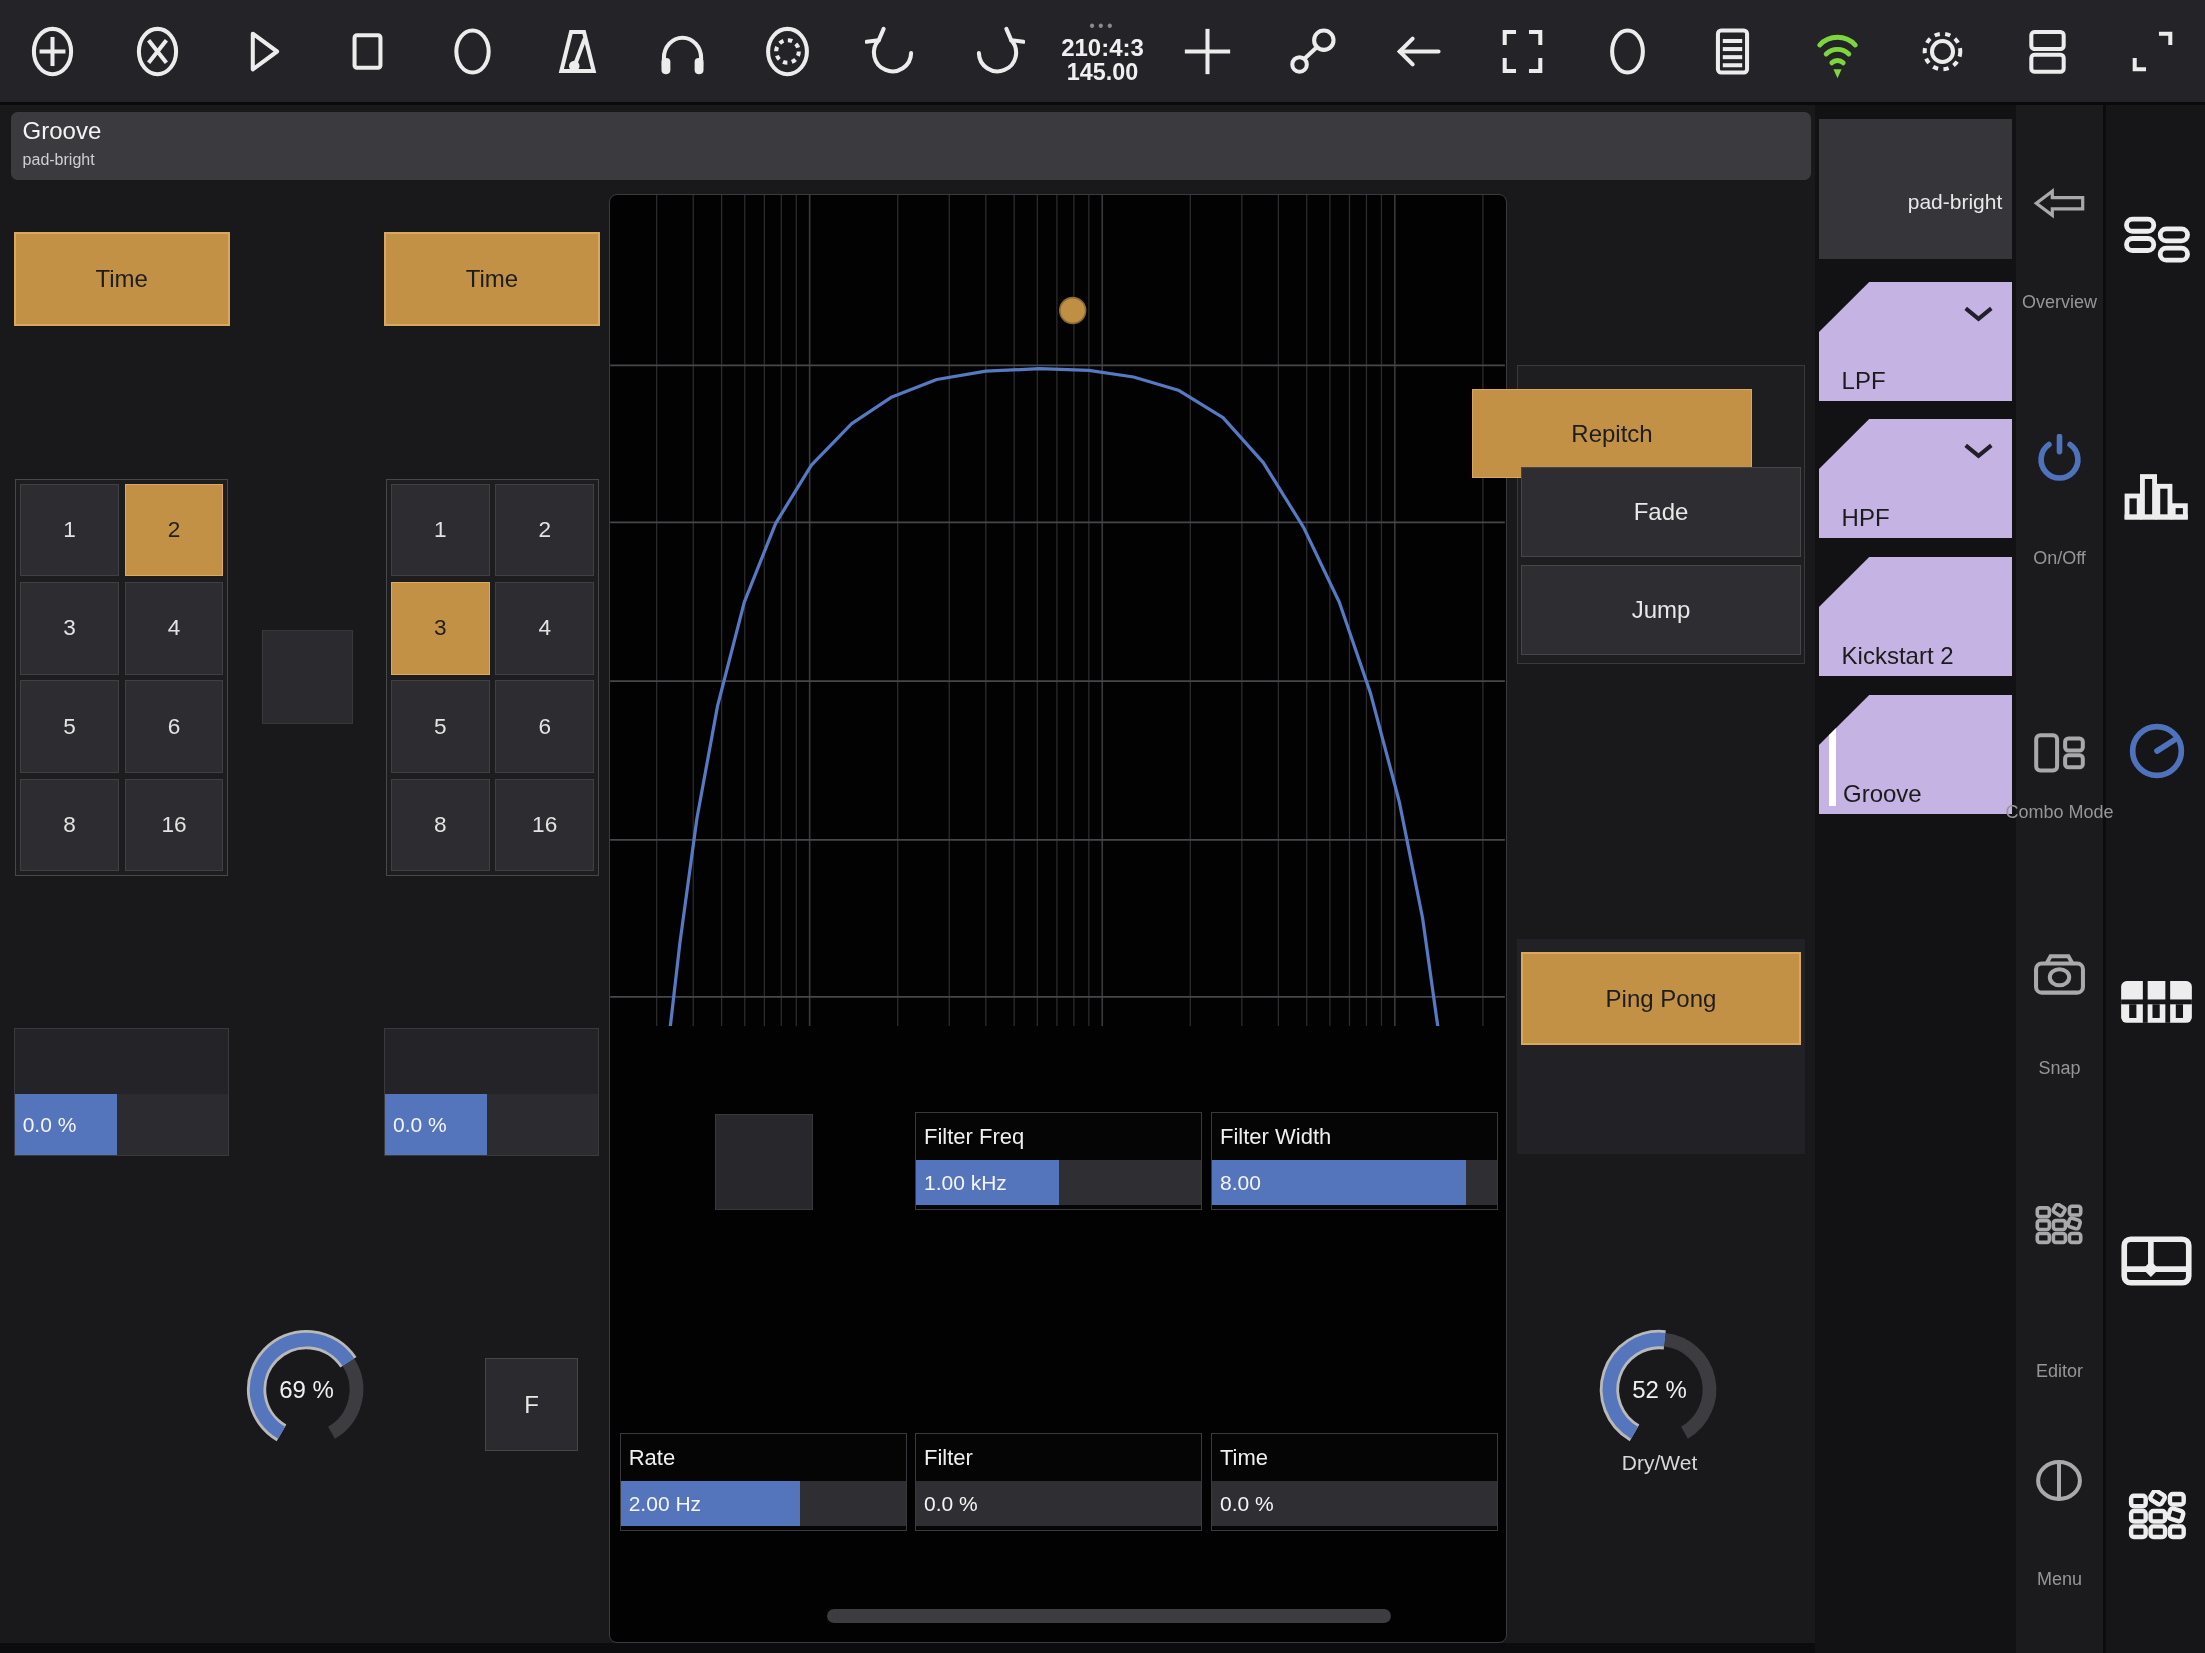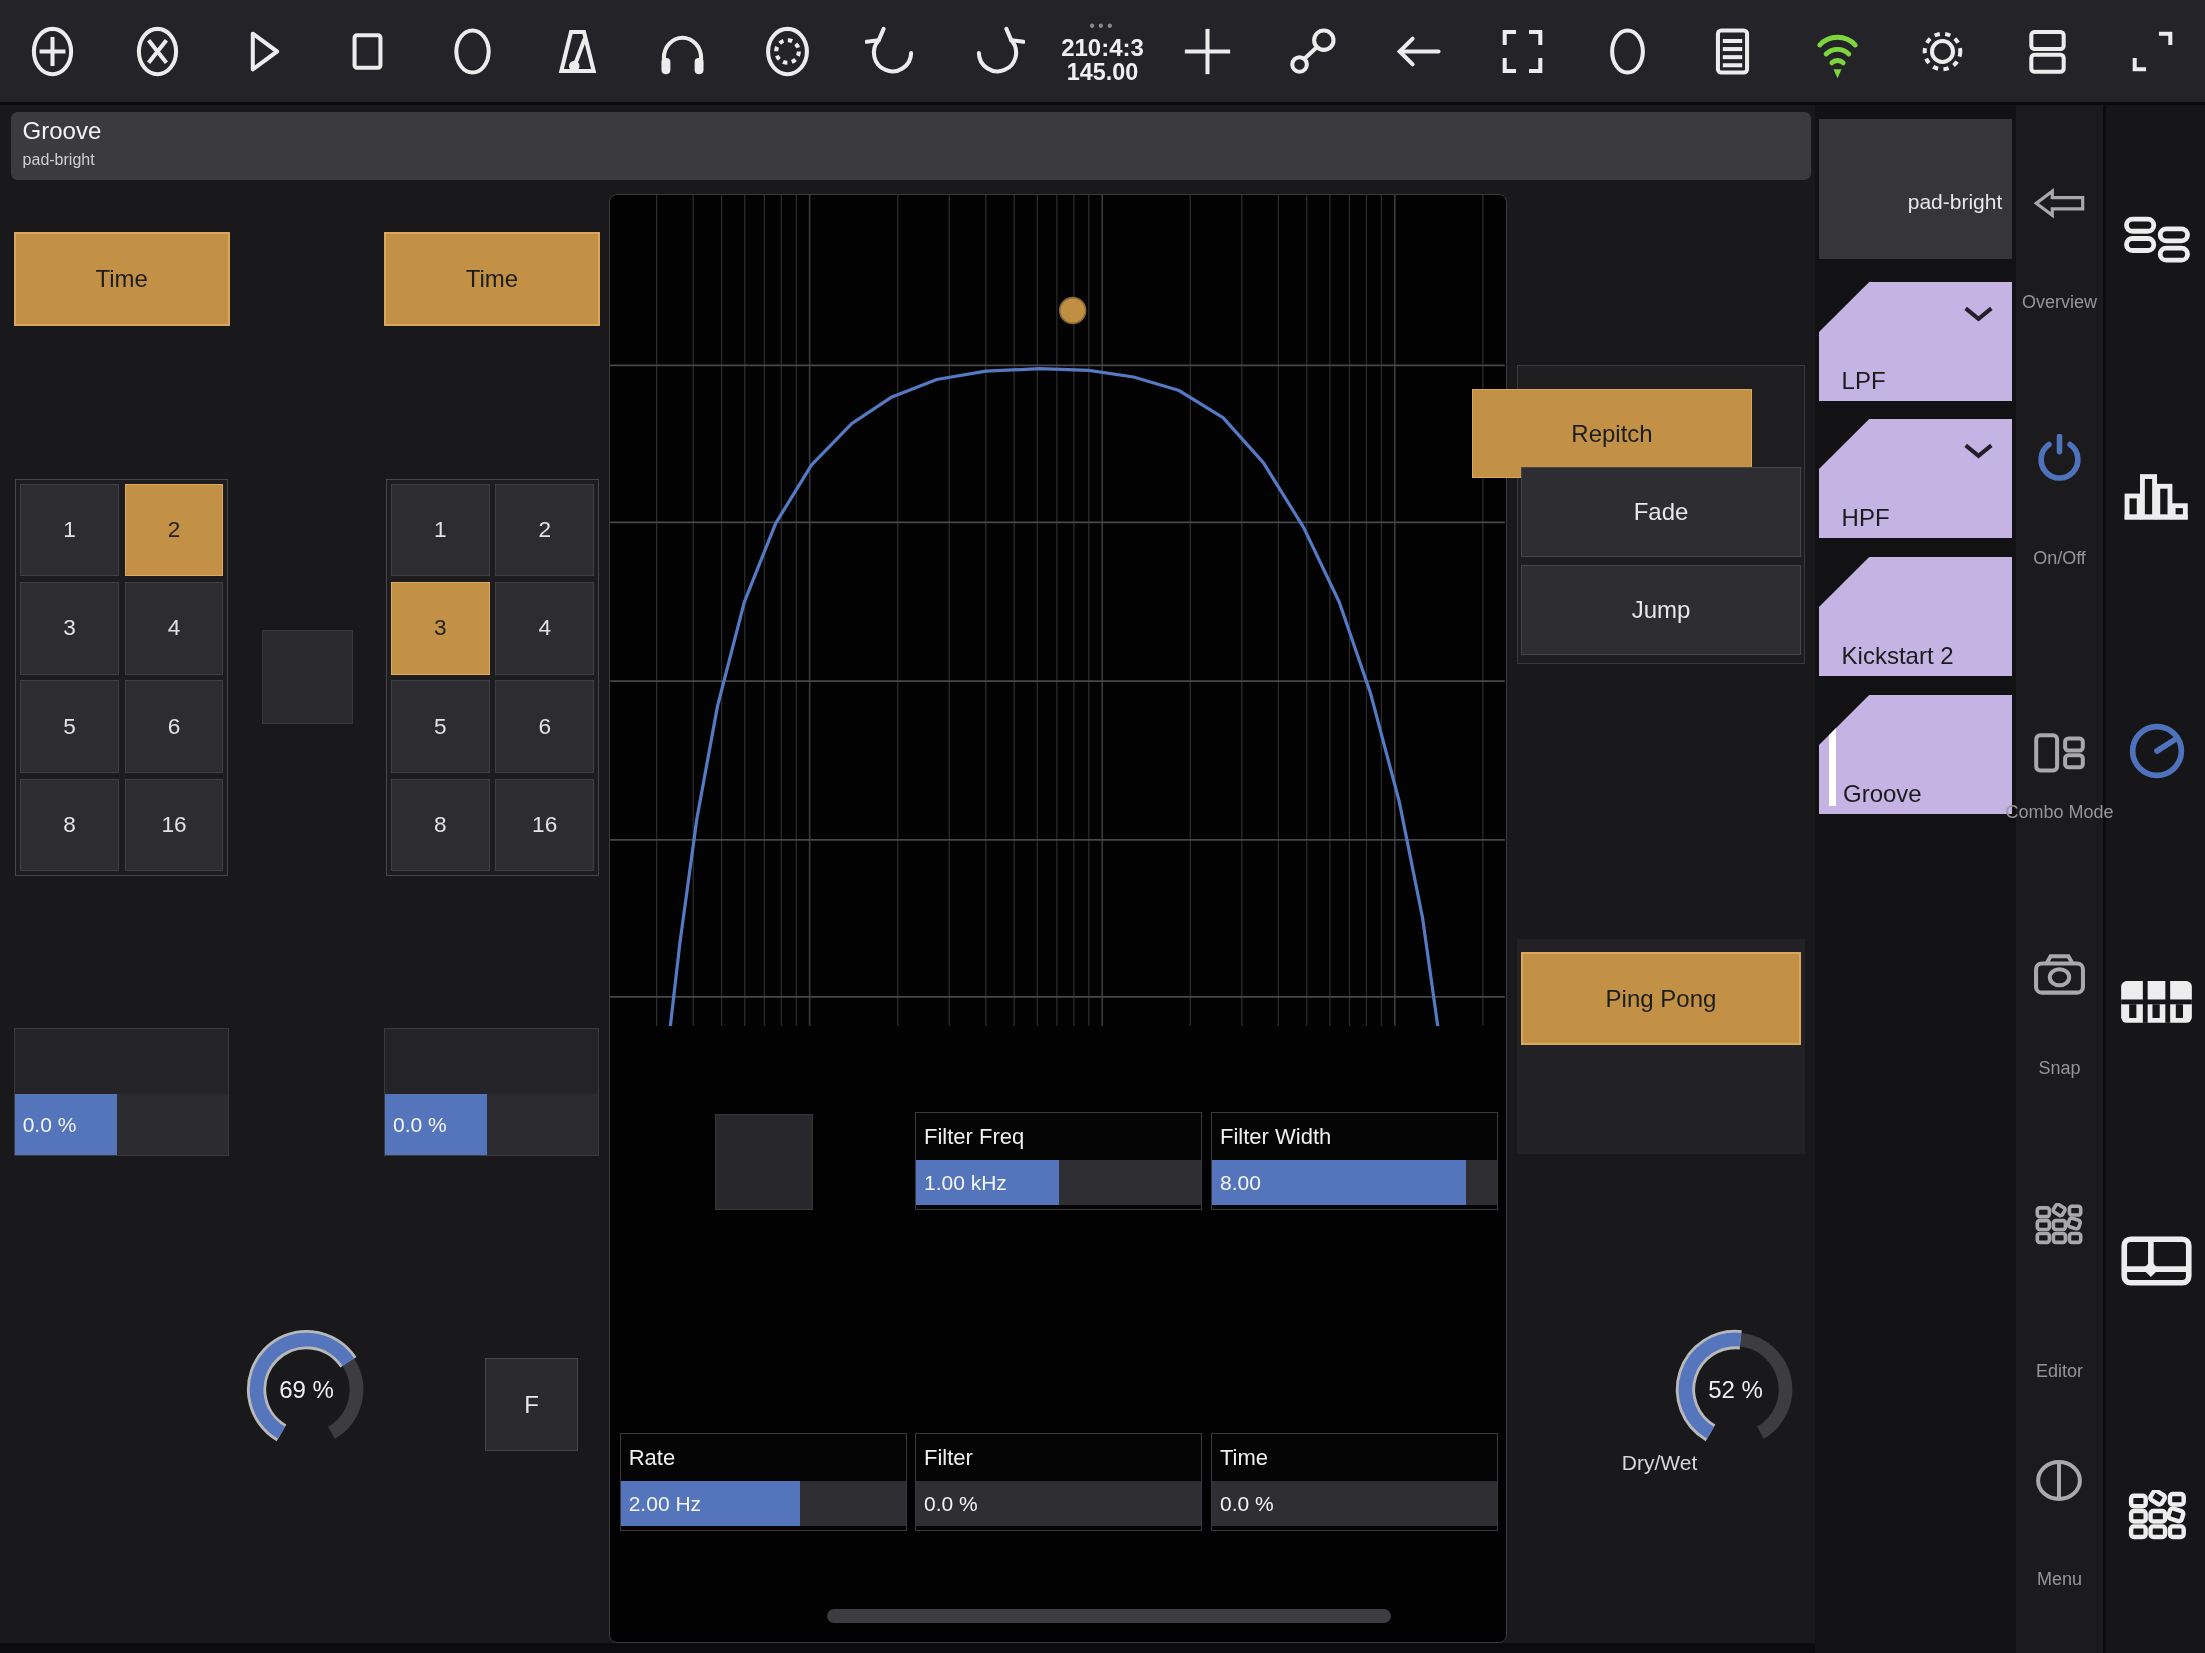--- a/index.html
+++ b/index.html
@@ -410,21 +410,21 @@
   </div>
 
   <div style="position:absolute;left:1517px;top:365px;width:288px;height:299px;border:1.6px solid #38383d;background:#1e1e21;box-sizing:border-box;"></div>
   <div class="dbtn on" style="left:1472px;top:371px;width:280px;height:89px;margin-top:18px;">Repitch</div>
   <div class="dbtn" style="left:1521px;top:467px;width:280px;height:90px;">Fade</div>
   <div class="dbtn" style="left:1521px;top:565px;width:280px;height:90px;">Jump</div>
 
   <div style="position:absolute;left:1517px;top:939px;width:288px;height:215px;background:#222226;"></div>
   <div class="obtn" style="left:1521px;top:952px;width:280px;height:93px;">Ping Pong</div>
 
-  <div class="knob" style="left:1667px;top:1321px;">
+  <div class="knob" style="left:1591px;top:1321px;">
     <svg width="137" height="137" viewBox="0 0 170 170">
         <path d="M54.0,138.7 A62,62 0 0 1 91.5,23.3" stroke="#b9b9b9" stroke-width="24" fill="none"></path>
         <path d="M91.5,23.3 A62,62 0 0 1 116.0,138.7" stroke="#3c3c41" stroke-width="17" fill="none"></path>
         <path d="M54.0,138.7 A62,62 0 0 1 91.5,23.3" stroke="#5576bd" stroke-width="17" fill="none"></path>
       </svg>
     <div class="kval">52 %</div>
   </div>
   <div class="klabel" style="left:1579px;top:1451px;">Dry/Wet</div>
 
   <div id="chain-header">pad-bright</div>

